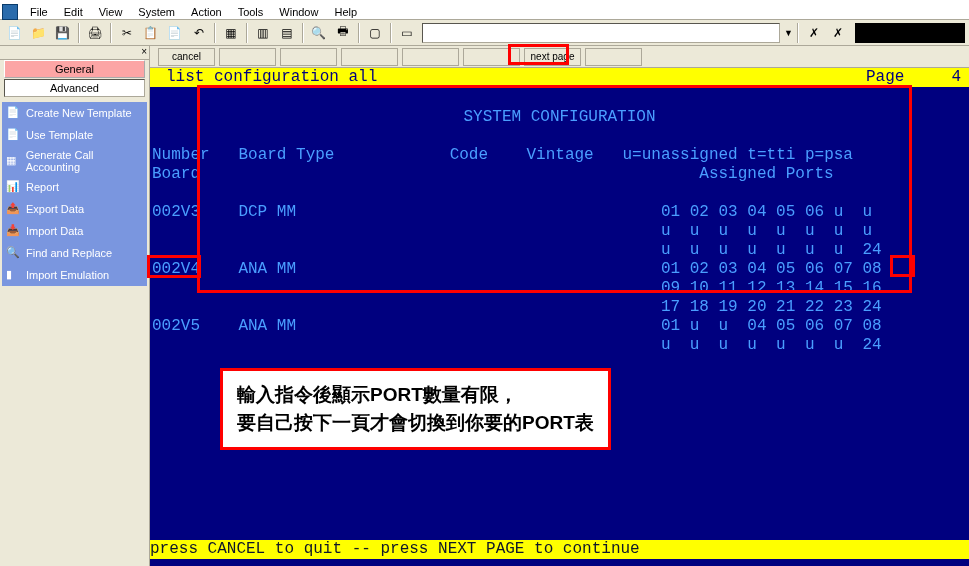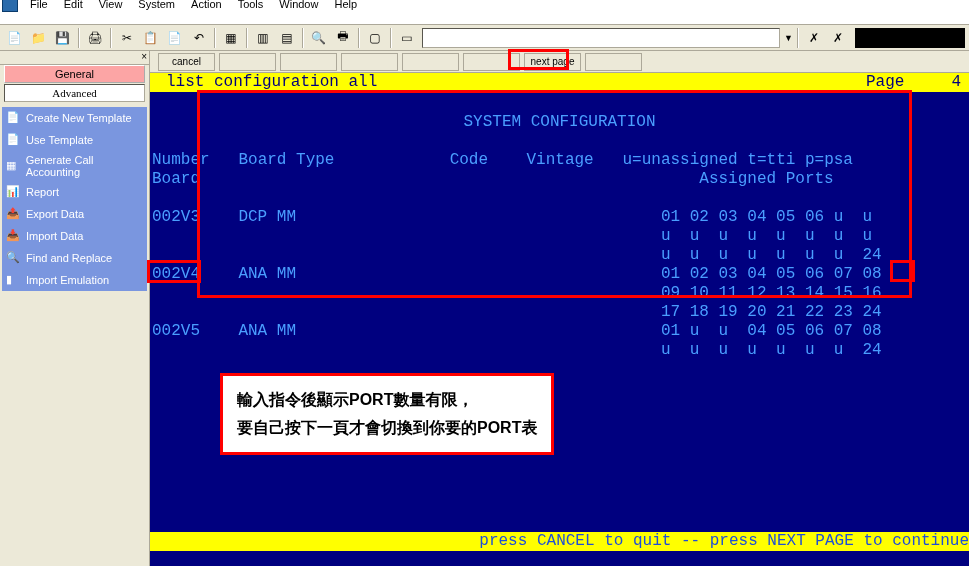--- a/index.html
+++ b/index.html
@@ -8,22 +8,22 @@
   background: #ece9d8;
   font-family: "Tahoma", "MS Sans Serif", sans-serif;
   font-size: 11px;
   color: #000;
   overflow: hidden;
 }
 .menubar {
   height: 20px;
   background: #fff;
   border-bottom: 1px solid #aca899;
-  display: flex; align-items: flex-end;
-  padding: 12px 2px;
+  display: flex; align-items: flex-start;
+  padding: 4px 2px;
 }
 .menubar .appicon {
   width: 16px; height: 16px;
   background: #2a6bab;
   margin-right: 4px;
   border: 1px solid #0a3b6b;
   display: inline-block;
 }
 .menubar span.mi { padding: 2px 8px; cursor: default; }
 .toolbar {
@@ -58,21 +58,21 @@
   border-bottom: 1px solid #aca899;
   padding-right: 2px; font-size: 10px;
   background: #ece9d8;
 }
 .side-tab {
   height: 18px; background: #fca5a5;
   border: 1px outset #fff;
   text-align: center; line-height: 16px;
   margin: 0 4px 1px 4px;
 }
-.side-tab.active { background: #fff; border: 1px inset #aca899; font-family: Liberation Serif, serif; }
+.side-tab.active { background: #fff; border: 1px inset #aca899; }
 .side-items { padding: 4px 2px; }
 .side-item {
   height: 22px; display: flex; align-items: center;
   color: #fff; font-size: 11px;
   background: #7a96df;
   padding-left: 4px; gap: 6px;
   cursor: default;
 }
 .side-item .sicon { width: 14px; height: 14px; display: inline-block; }
 .content { flex: 1; display: flex; flex-direction: column; background: #fff; }
@@ -99,33 +99,33 @@
   background: #ffff00; color: #00007f;
   height: 19px; padding-left: 16px;
   display: flex;
 }
 .cmdline .flex { flex: 1; }
 .pg { color: #00007f; padding-right: 8px; margin-left: 39px; }
 .termbody { position: relative; padding: 2px 2px; width: 100%; }
 .trow { white-space: pre; height: 19px; }
 .trow.center { text-align: center; }
 .footer {
-  position: absolute; bottom: 20px; left: 0; right: 0;
-  background: #ffff00; color: #1d4ed8;
-  height: 19px; text-align: right;
+  position: absolute; bottom: 7px; left: 0; right: 0;
+  background: #ffff00; color: #0f172a;
+  height: 19px; text-align: left;
 }
 .redbox {
   position: absolute; border: 3px solid #ff0000;
   pointer-events: none;
 }
 .annot {
   position: absolute; background: #fff;
   border: 3px solid #ff0000;
   font-family: "Microsoft JhengHei", sans-serif;
-  font-size: 16px; color: #000;
+  font-size: 19px; color: #000;
   padding: 10px 14px;
   line-height: 28px;
   font-weight: bold;
 }
 </style>
 </head>
 <body>
 
 <div class="menubar">
   <span class="appicon"></span>

